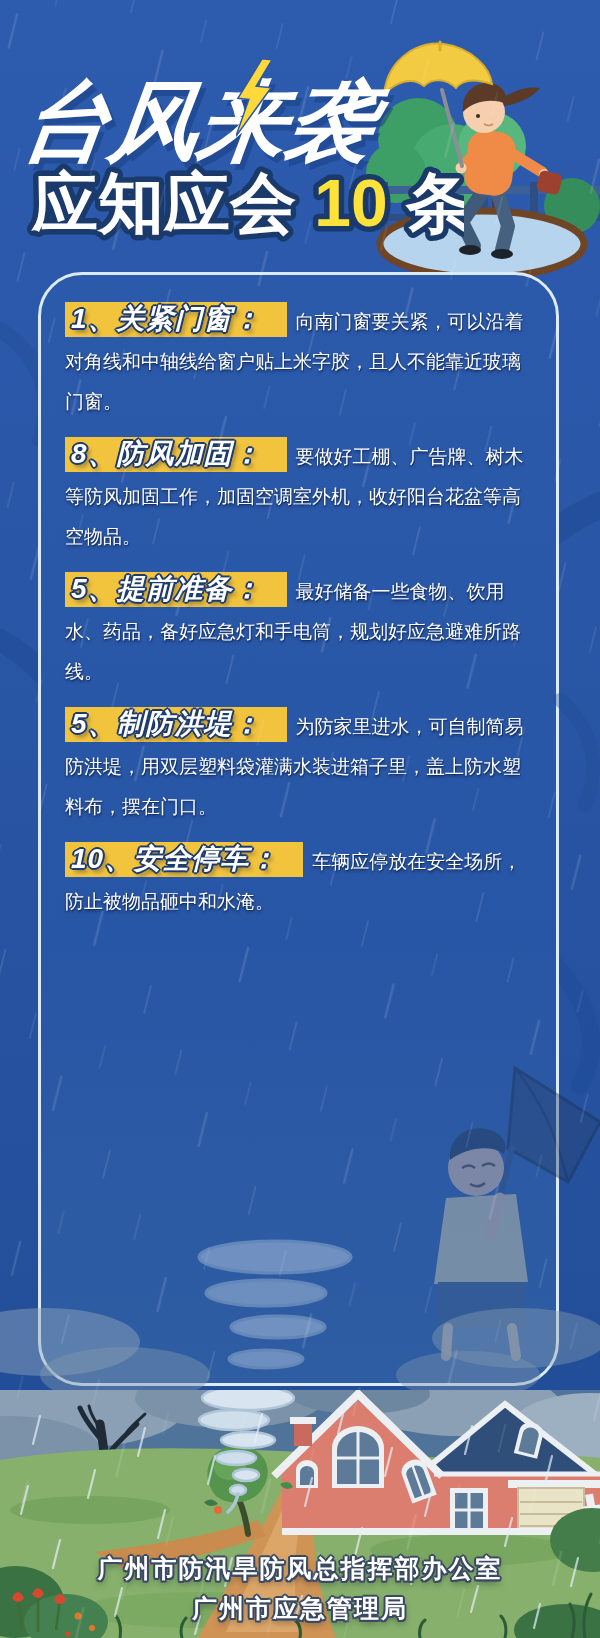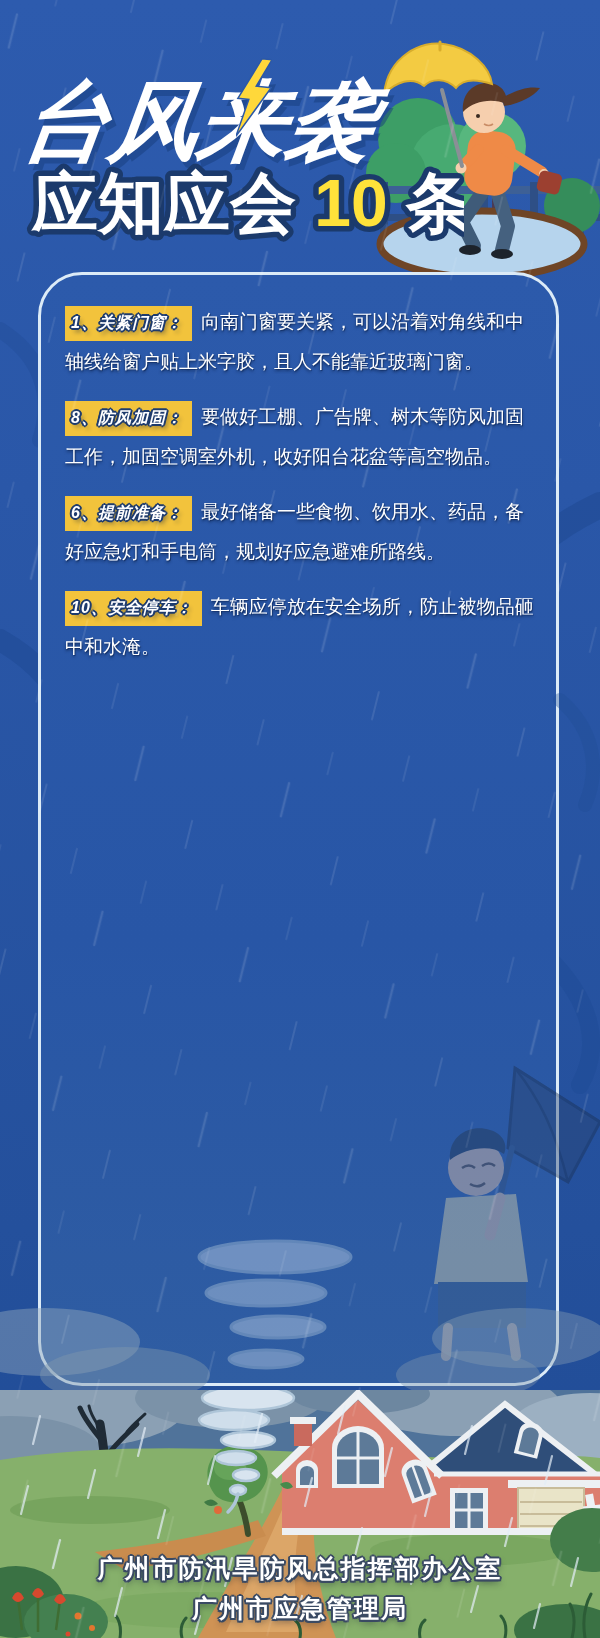--- a/index.html
+++ b/index.html
@@ -14,22 +14,22 @@
   .title2-wrap{position:absolute;left:24px;top:152px;width:440px;height:100px;z-index:3;}
   .girl{position:absolute;left:366px;top:38px;width:234px;height:248px;z-index:2;}
 
   
   .card{position:absolute;left:38px;top:272px;width:521px;height:1114px;z-index:2;
     border:3px solid #dcebf7;border-radius:44px;box-sizing:border-box;
     background:linear-gradient(180deg,#2c5aab 0%,#2856a6 60%,#2f5da2 100%);}
   .card-content{position:absolute;left:38px;top:272px;width:521px;height:1114px;z-index:5;
     box-sizing:border-box;padding:30px 24px 12px 27px;}
   .tip{margin:0 0 15px 0;line-height:40px;font-size:19px;color:#ffffff;}
-  .hl{display:inline-block;background:#f2c33c;padding:1px 9px 3px 6px;margin-right:9px;
-    font-size:16px;font-weight:bold;font-style:italic;color:#ffffff;line-height:31px;
+  .hl{display:inline-block;background:#f2c33c;padding:1px 25px 3px 6px;margin-right:9px;
+    font-size:28px;font-weight:bold;font-style:italic;color:#ffffff;line-height:31px;
     letter-spacing:1px;
     text-shadow:2px 0 #1e3b6d,-2px 0 #1e3b6d,0 2px #1e3b6d,0 -2px #1e3b6d,
       1.4px 1.4px #1e3b6d,-1.4px 1.4px #1e3b6d,1.4px -1.4px #1e3b6d,-1.4px -1.4px #1e3b6d,
       3px 4px 4px rgba(10,25,60,.45);}
   .tip-body{text-shadow:0 2px 3px rgba(8,28,66,.7),1px 1px 0 rgba(17,42,92,.55);}
 
   
   .overlay{z-index:4;}
   .scene{position:absolute;left:0;top:1390px;width:600px;height:248px;z-index:6;}
   .footer-line{position:absolute;left:0;width:600px;text-align:center;z-index:7;
@@ -143,21 +143,22 @@
       <ellipse cx="125" cy="1375" rx="85" ry="28" fill="#7f97ad" opacity="0.45"></ellipse>
       <ellipse cx="520" cy="1338" rx="88" ry="30" fill="#8aa0b5" opacity="0.4"></ellipse>
       <ellipse cx="468" cy="1375" rx="72" ry="24" fill="#7f97ad" opacity="0.4"></ellipse>
       <path d="M560,700 C595,730 600,770 585,805" stroke="#1f4c96" stroke-width="14" fill="none" opacity="0.35" stroke-linecap="round"></path>
     </g>
   </svg>
 
   <div class="card-content">
     <p class="tip"><span class="hl">1、关紧门窗：</span><span class="tip-body">向南门窗要关紧，可以沿着对角线和中轴线给窗户贴上米字胶，且人不能靠近玻璃门窗。</span></p>
     <p class="tip"><span class="hl">8、防风加固：</span><span class="tip-body">要做好工棚、广告牌、树木等防风加固工作，加固空调室外机，收好阳台花盆等高空物品。</span></p>
-    <p class="tip"><span class="hl">6、提前准备：</span><span class="tip-body">最好储备一些食物、饮用水、药品，备好应急灯和手电筒，规划好应急避难所路线。</span></p>
+    <p class="tip"><span class="hl">5、提前准备：</span><span class="tip-body">最好储备一些食物、饮用水、药品，备好应急灯和手电筒，规划好应急避难所路线。</span></p>
+    <p class="tip"><span class="hl">5、制防洪堤：</span><span class="tip-body">为防家里进水，可自制简易防洪堤，用双层塑料袋灌满水装进箱子里，盖上防水塑料布，摆在门口。</span></p>
     <p class="tip"><span class="hl">10、安全停车：</span><span class="tip-body">车辆应停放在安全场所，防止被物品砸中和水淹。</span></p>
   </div>
 
   <svg class="scene" viewBox="0 0 600 248">
     <rect x="0" y="0" width="600" height="248" fill="#50739a"></rect>
     <g>
       <ellipse cx="70" cy="18" rx="115" ry="40" fill="#8ba0b4"></ellipse>
       <ellipse cx="230" cy="8" rx="95" ry="30" fill="#7b92a8"></ellipse>
       <ellipse cx="10" cy="60" rx="90" ry="34" fill="#7b92a8"></ellipse>
       <ellipse cx="460" cy="14" rx="100" ry="32" fill="#8ba0b4"></ellipse>

